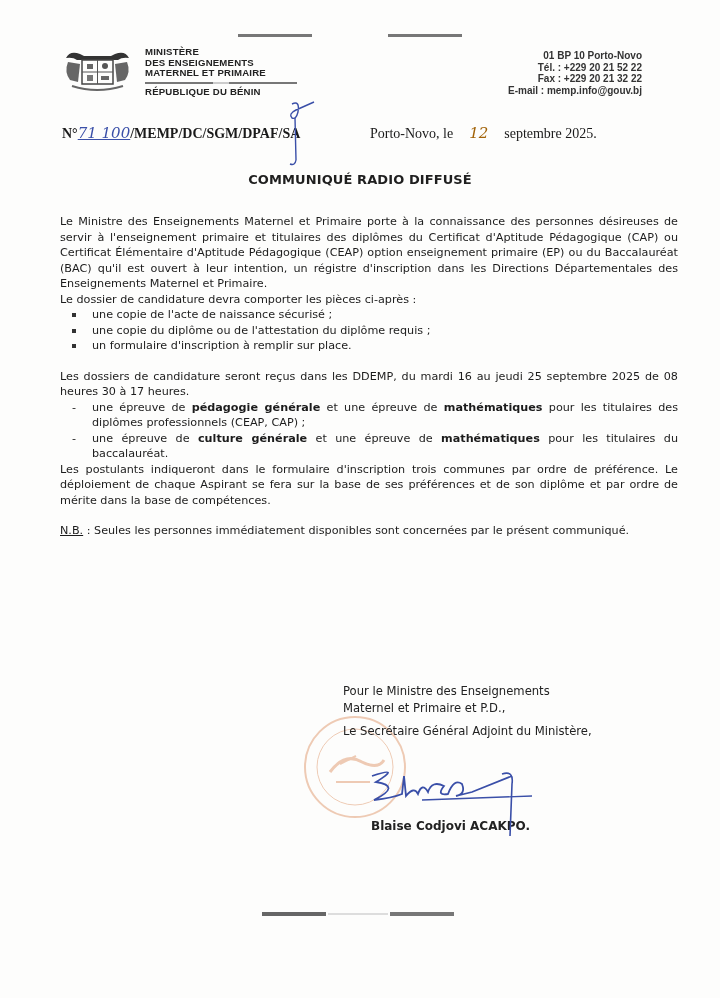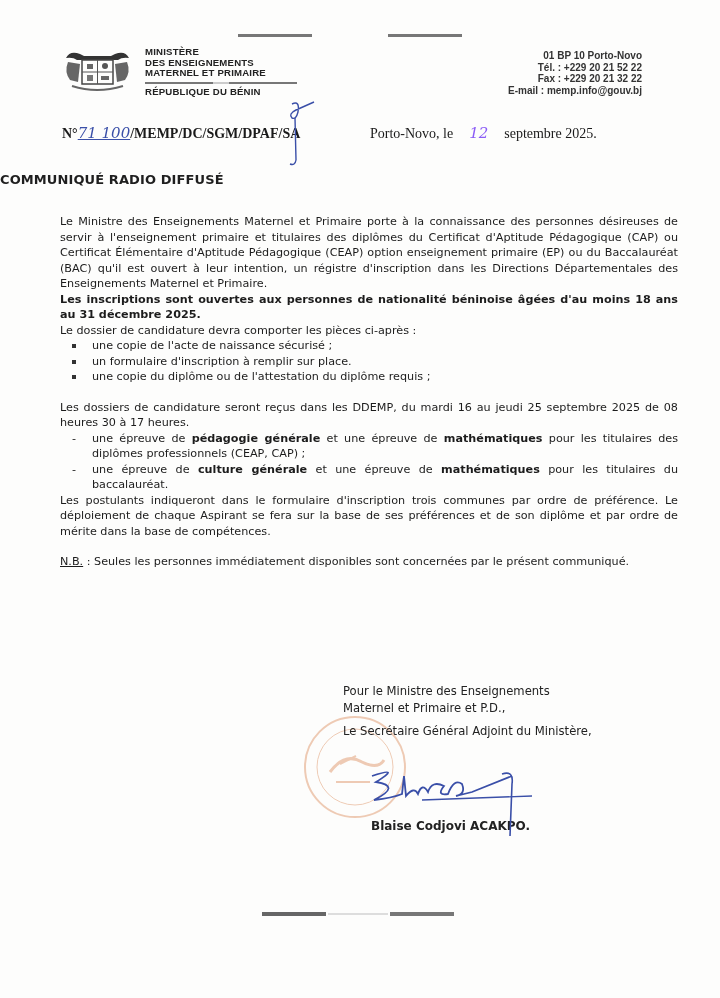--- a/index.html
+++ b/index.html
@@ -18,24 +18,24 @@
   .emblem { position: absolute; left: 60px; top: 48px; width: 75px; height: 46px; }
   .ministry { position: absolute; left: 145px; top: 47px; font-family: Liberation Sans, sans-serif; font-weight: bold; font-size: 9.6px; line-height: 10.5px; letter-spacing: 0.2px; color: #222; }
   .ministry .rule { width: 152px; height: 2px; margin: 3px 0 3px 0; background: linear-gradient(to right, #777 0 45%, #ccc 45% 55%, #777 55% 100%); }
   .ministry .rep { font-size: 9.6px; }
   .contact { position: absolute; right: 78px; top: 50px; text-align: right; font-family: "Liberation Sans", sans-serif; font-weight: bold; font-size: 10px; line-height: 11.5px; color: #333; }
 
   .ref-line { position: absolute; left: 62px; top: 124px; width: 600px; height: 22px; font-family: "Liberation Serif", serif; font-size: 14px; }
   .ref { position: absolute; left: 0; top: 0; font-weight: bold; }
   .ref .hand { font-family: "DejaVu Serif", serif; font-style: italic; color: #3a4fa8; text-decoration: underline; font-weight: normal; font-size: 15px; text-align: center; }
   .place { position: absolute; left: 308px; top: 0; font-size: 14px; }
-  .place .hand { font-family: "DejaVu Serif", serif; font-style: italic; color: #8b5cf6; font-size: 15px; display: inline-block; width: 44px; text-align: center; }
+  .place .hand { font-family: "DejaVu Serif", serif; font-style: italic; color: #a16207; font-size: 15px; display: inline-block; width: 44px; text-align: center; }
   .paraph { position: absolute; left: 278px; top: 100px; width: 40px; height: 68px; }
 
-  .title { position: absolute; left: 0; right: 0; top: 172px; text-align: left; font-family: "DejaVu Sans", sans-serif; font-size: 13px; font-weight: bold; letter-spacing: 0.1px; color: #1f1f1f; }
+  .title { position: absolute; left: 0; right: 0; top: 172px; text-align: center; font-family: "DejaVu Sans", sans-serif; font-size: 13px; font-weight: bold; letter-spacing: 0.1px; color: #1f1f1f; }
 
   .body { position: absolute; left: 60px; top: 214px; width: 618px; font-family: "DejaVu Sans", sans-serif; font-size: 11.2px; line-height: 15.5px; color: #1c1c1c; }
   .body p { margin: 0; text-align: justify; }
   .body .bold { font-weight: bold; }
   .body ul { list-style: none; margin: 0; padding: 0; }
   .body ul.sq li { position: relative; padding-left: 32px; }
   .body ul.sq li .mk { position: absolute; left: 12px; top: 6px; width: 4px; height: 4px; background: #333; }
   .body ul.dash li { position: relative; padding-left: 32px; text-align: justify; }
   .body ul.dash li .mk { position: absolute; left: 12px; top: 0; }
   .gap { height: 15px; }
@@ -91,26 +91,25 @@
 
 <svg class="paraph" viewBox="0 0 40 68">
   <path d="M14 4 Q22 0 20 12 Q18 20 14 18 Q10 14 18 10 L36 2" fill="none" stroke="#3a4fa8" stroke-width="1.4"></path>
   <path d="M17 18 L18 60 Q17 66 12 64" fill="none" stroke="#3a4fa8" stroke-width="1.4"></path>
 </svg>
 
 <div class="title">COMMUNIQUÉ RADIO DIFFUSÉ</div>
 
 <div class="body">
   <p>Le Ministre des Enseignements Maternel et Primaire porte à la connaissance des personnes désireuses de servir à l'enseignement primaire et titulaires des diplômes du Certificat d'Aptitude Pédagogique (CAP) ou Certificat Élémentaire d'Aptitude Pédagogique (CEAP) option enseignement primaire (EP) ou du Baccalauréat (BAC) qu'il est ouvert à leur intention, un régistre d'inscription dans les Directions Départementales des Enseignements Maternel et Primaire.</p>
-  <p class="bold">Les inscriptions sont ouvertes aux personnes de nationalité béninoise âgées d'au moins 18 ans au 31 décembre 2025.</p>
   <p>Le dossier de candidature devra comporter les pièces ci-après :</p>
   <ul class="sq">
     <li><span class="mk"></span><span>une copie de l'acte de naissance sécurisé ;</span></li>
+    <li><span class="mk"></span><span>une copie du diplôme ou de l'attestation du diplôme requis ;</span></li>
     <li><span class="mk"></span><span>un formulaire d'inscription à remplir sur place.</span></li>
-    <li><span class="mk"></span><span>une copie du diplôme ou de l'attestation du diplôme requis ;</span></li>
   </ul>
   <div class="gap"></div>
   <p>Les dossiers de candidature seront reçus dans les DDEMP, du mardi 16 au jeudi 25 septembre 2025 de 08 heures 30 à 17 heures.</p>
   <ul class="dash">
     <li><span class="mk">-</span><span>une épreuve de </span><b>pédagogie générale</b><span> et une épreuve de </span><b>mathématiques</b><span> pour les titulaires des diplômes professionnels (CEAP, CAP) ;</span></li>
     <li><span class="mk">-</span><span>une épreuve de  </span><b>culture générale</b><span> et une épreuve de </span><b>mathématiques</b><span> pour les titulaires du baccalauréat.</span></li>
   </ul>
   <p>Les postulants indiqueront dans le formulaire d'inscription trois communes par ordre de préférence. Le déploiement de chaque Aspirant se fera sur la base de ses préférences et de son diplôme et par ordre de mérite dans la base de compétences.</p>
   <div class="gap"></div>
   <p><span class="nb-label">N.B.</span><span> : Seules les personnes immédiatement disponibles sont concernées par le présent communiqué.</span></p>

